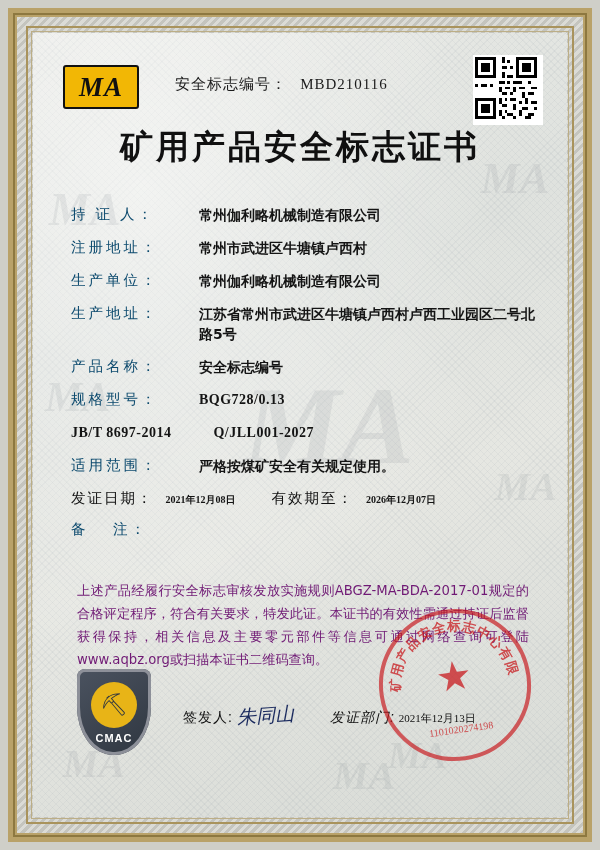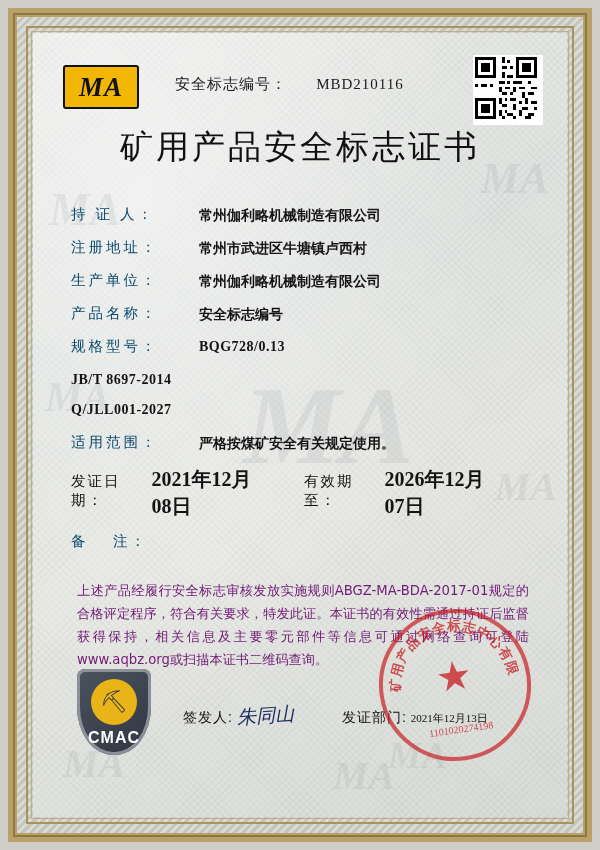--- a/index.html
+++ b/index.html
@@ -100,42 +100,42 @@
   }
 
   .cert-no-row {
     position: absolute;
     left: 142px;
     top: 42px;
     font-size: 15px;
     color: #1b1b1b;
     letter-spacing: 1px;
   }
-  .cert-no-label { margin-right: 24px; }
+  .cert-no-label { margin-right: 8px; }
   .cert-no-value { font-family: "Liberation Serif", serif; }
 
   .qr {
     position: absolute;
     right: 24px;
     top: 22px;
     width: 66px;
     height: 66px;
     background: #fff;
     padding: 2px;
   }
 
   
   .title {
     position: absolute;
     top: 92px;
     left: 0;
     right: 0;
     text-align: center;
     font-family: "DejaVu Sans", sans-serif;
-    font-weight: normal;
+    font-weight: bold;
     font-size: 33px;
     letter-spacing: 3px;
     color: #101010;
   }
 
   
   .fields {
     position: absolute;
     left: 38px;
     right: 30px;
@@ -157,37 +157,37 @@
   .fvalue {
     flex: 1;
     font-size: 14px;
     font-weight: bold;
     color: #141414;
     line-height: 20px;
     font-family: "DejaVu Sans", sans-serif;
   }
   .fvalue.mono { font-family: "Liberation Serif", serif; letter-spacing: .5px; }
 
-  .std-line { display: flex; gap: 10px; flex-direction: column; }
+  .std-line { display: flex; gap: 42px; }
 
   
   .daterow {
     display: flex;
     align-items: baseline;
     margin-bottom: 12px;
     font-size: 14.5px;
   }
   .daterow .lbl { letter-spacing: 2px; color: #111; }
   .daterow .val {
     font-weight: bold;
     font-family: "Liberation Serif", serif;
     margin-left: 12px;
     margin-right: 36px;
     color: #141414;
-    font-size: 20px;
+    font-size: 10px;
   }
 
   
   .note {
     position: absolute;
     left: 44px;
     right: 38px;
     top: 546px;
     font-size: 13.2px;
     line-height: 23px;
@@ -222,21 +222,21 @@
     background: #e8b417;
     display: flex;
     align-items: center;
     justify-content: center;
     font-size: 22px;
     color: #2f3640;
     margin-top: 2px;
   }
   .cmac-text {
     margin-top: 4px;
-    font-size: 16px;
+    font-size: 11px;
     font-weight: bold;
     color: #fff;
     letter-spacing: 1px;
   }
 
   .sign-row {
     position: absolute;
     left: 150px;
     right: 30px;
     bottom: 88px;
@@ -248,21 +248,21 @@
   .sign-label { letter-spacing: 1px; }
   .sign-value {
     font-family: "Liberation Serif", serif;
     font-style: italic;
     font-size: 19px;
     color: #1a2a5e;
     margin: 0 26px 0 4px;
     transform: rotate(-4deg);
     display: inline-block;
   }
-  .issuer-label { letter-spacing: 1px; margin-left: 22px; }
+  .issuer-label { letter-spacing: 1px; margin-left: 10px; font-style: italic; }
   .issuer-value {
     font-family: "Liberation Serif", serif;
     margin-left: 4px;
     font-size: 11px;
   }
 
   
   .seal {
     position: absolute;
     right: 36px;
@@ -411,20 +411,24 @@
       <div class="frow">
         <div class="flabel">注册地址：</div>
         <div class="fvalue">常州市武进区牛塘镇卢西村</div>
       </div>
 
       <div class="frow">
         <div class="flabel">生产单位：</div>
         <div class="fvalue">常州伽利略机械制造有限公司</div>
       </div>
 
+      <div class="frow">
+        <div class="flabel">生产地址：</div>
+        <div class="fvalue">江苏省常州市武进区牛塘镇卢西村卢西工业园区二号北路5号</div>
+      </div>
 
       <div class="frow">
         <div class="flabel">产品名称：</div>
         <div class="fvalue">安全标志编号</div>
       </div>
 
       <div class="frow">
         <div class="flabel">规格型号：</div>
         <div class="fvalue mono">BQG728/0.13</div>
       </div>

